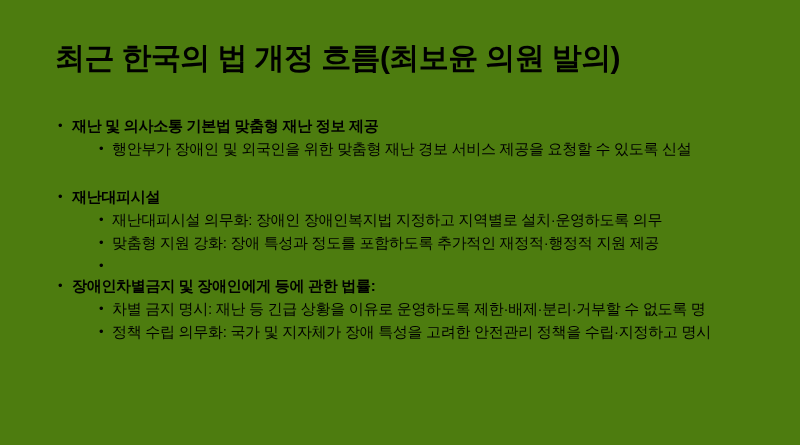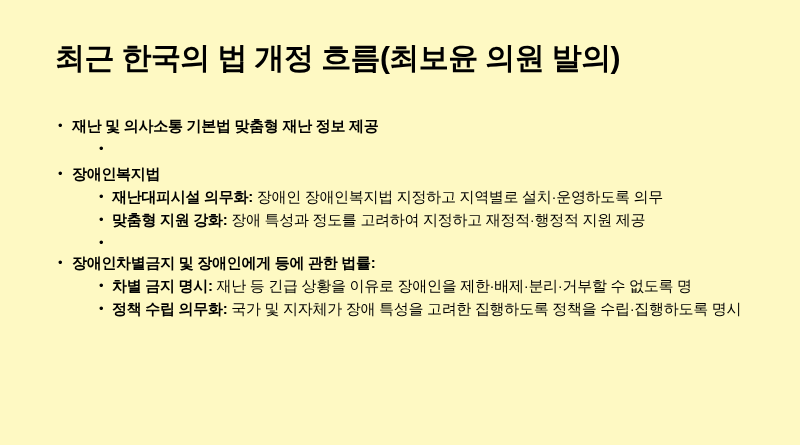--- a/index.html
+++ b/index.html
@@ -1,21 +1,21 @@
 <!DOCTYPE html>
 <html><head>
 <meta charset="utf-8">
 <style>
   html, body { margin: 0; padding: 0; background: #ffffff; }
   .slide {
     position: relative;
     width: 800px;
     height: 445px;
     box-sizing: border-box;
-    background: #fef9c3;
+    background: #4d7c0f;
     padding: 40px 45px 0 55px;
     font-family: "Liberation Sans", "DejaVu Sans", sans-serif;
     color: #000000;
     overflow: hidden;
   }
   .slide-title {
     margin: 0 0 38px 0;
     font-size: 30px;
     line-height: 36px;
     font-weight: 700;
@@ -40,63 +40,64 @@
   }
   .bullet {
     position: absolute;
     top: 0;
     font-size: 13px;
     font-weight: 400;
     line-height: 23px;
   }
   .b1 { left: 3px; }
   .b2 { left: 44px; }
-  .bold { font-weight: 700; }
+  .bold { font-weight: 400; }
 </style>
 </head>
 <body>
 
 <div class="slide">
   <h1 class="slide-title">최근 한국의 법 개정 흐름(최보윤 의원 발의)</h1>
 
   <div class="section s1">
     <div class="l1">
       <span class="bullet b1">•</span>
       <span>재난 및 의사소통 기본법 맞춤형 재난 정보 제공</span>
     </div>
     <div class="l2">
       <span class="bullet b2">•</span>
+      <span><span class="bold"></span><span>행안부가 장애인 및 외국인을 위한 맞춤형 재난 경보 서비스 제공을 요청할 수 있도록 신설</span></span>
     </div>
   </div>
 
   <div class="section s2">
     <div class="l1">
       <span class="bullet b1">•</span>
-      <span>장애인복지법</span>
+      <span>재난대피시설</span>
     </div>
     <div class="l2">
       <span class="bullet b2">•</span>
       <span><span class="bold">재난대피시설 의무화:</span><span> 장애인 장애인복지법 지정하고 지역별로 설치·운영하도록 의무</span></span>
     </div>
     <div class="l2">
       <span class="bullet b2">•</span>
-      <span><span class="bold">맞춤형 지원 강화:</span><span> 장애 특성과 정도를 고려하여 지정하고 재정적·행정적 지원 제공</span></span>
+      <span><span class="bold">맞춤형 지원 강화:</span><span> 장애 특성과 정도를 포함하도록 추가적인 재정적·행정적 지원 제공</span></span>
     </div>
     <div class="l2">
       <span class="bullet b2">•</span>
     </div>
   </div>
 
   <div class="section s3">
     <div class="l1">
       <span class="bullet b1">•</span>
       <span>장애인차별금지 및 장애인에게 등에 관한 법률:</span>
     </div>
     <div class="l2">
       <span class="bullet b2">•</span>
-      <span><span class="bold">차별 금지 명시:</span><span> 재난 등 긴급 상황을 이유로 장애인을 제한·배제·분리·거부할 수 없도록 명</span></span>
+      <span><span class="bold">차별 금지 명시:</span><span> 재난 등 긴급 상황을 이유로 운영하도록 제한·배제·분리·거부할 수 없도록 명</span></span>
     </div>
     <div class="l2">
       <span class="bullet b2">•</span>
-      <span><span class="bold">정책 수립 의무화:</span><span> 국가 및 지자체가 장애 특성을 고려한 집행하도록 정책을 수립·집행하도록 명시</span></span>
+      <span><span class="bold">정책 수립 의무화:</span><span> 국가 및 지자체가 장애 특성을 고려한 안전관리 정책을 수립·지정하고 명시</span></span>
     </div>
   </div>
 </div>
 
 </body></html>

